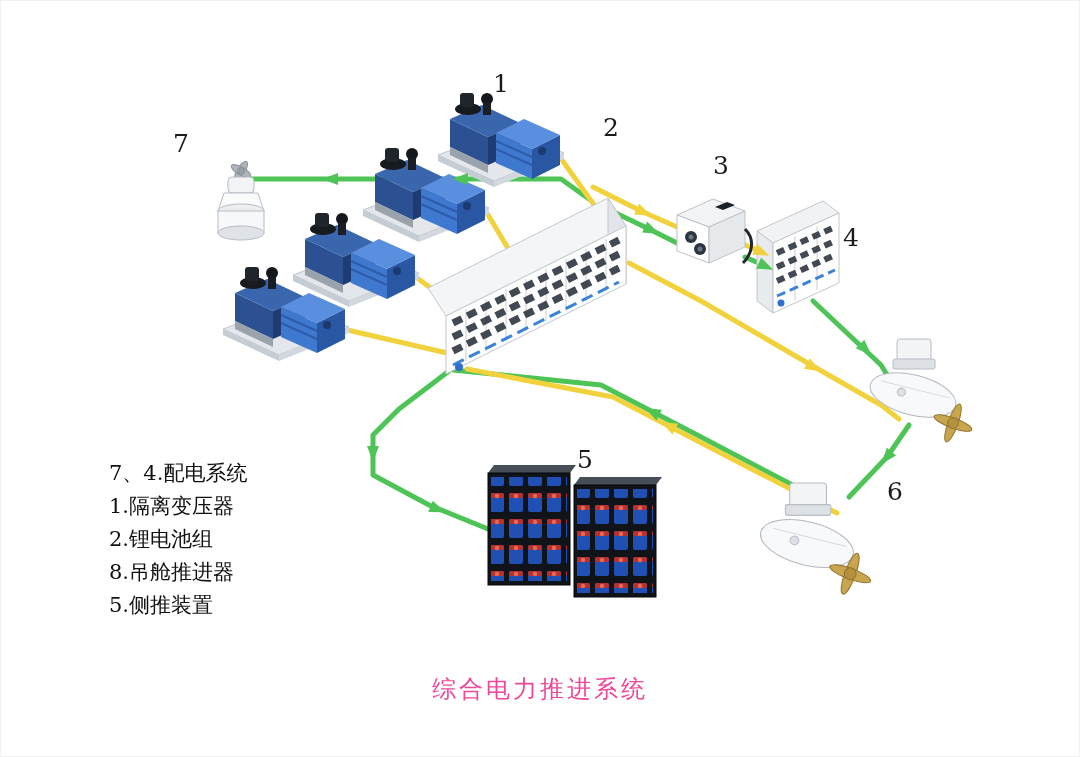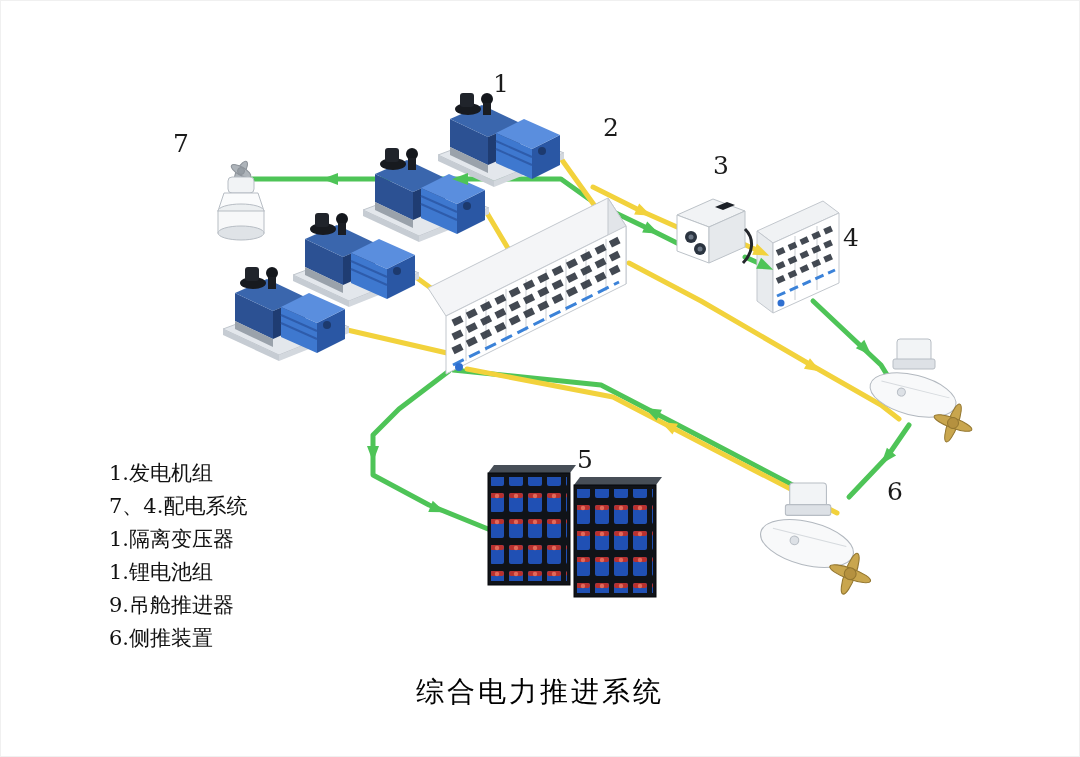--- a/index.html
+++ b/index.html
@@ -3,21 +3,21 @@
 <meta charset="utf-8">
 <style>
   html,body{margin:0;padding:0;background:#fff;}
   .stage{position:relative;width:1080px;height:757px;background:#ffffff;overflow:hidden;
          font-family:"DejaVu Serif", serif;border:1px solid #f0f0f0;box-sizing:border-box;}
   .stage svg{position:absolute;left:0;top:0;}
   .callout{position:absolute;font-size:25px;color:#1b1b1b;font-family:"DejaVu Serif",serif;}
   .legend{position:absolute;left:108px;top:456px;font-size:21px;color:#111;line-height:33px;}
   .legend-line{white-space:nowrap;}
   .diagram-title{position:absolute;left:0;right:0;top:672px;text-align:center;
-                 font-size:28px;letter-spacing:3px;color:#000000;}
+                 font-size:24px;letter-spacing:3px;color:#ec4899;}
 </style>
 </head>
 <body>
 
 <div class="stage">
 
 <svg width="1080" height="757" viewBox="0 0 1080 757">
   <defs>
     <pattern id="cellp" width="19" height="26" patternUnits="userSpaceOnUse">
       <rect width="19" height="26" fill="#101318"></rect>
@@ -188,22 +188,21 @@
 
   <div class="callout" style="left:492px;top:68px">1</div>
   <div class="callout" style="left:602px;top:112px">2</div>
   <div class="callout" style="left:712px;top:150px">3</div>
   <div class="callout" style="left:842px;top:222px">4</div>
   <div class="callout" style="left:576px;top:444px">5</div>
   <div class="callout" style="left:886px;top:476px">6</div>
   <div class="callout" style="left:172px;top:128px">7</div>
 
   <div class="legend">
-    <div class="legend-line">1.发电机组</div>
     <div class="legend-line">7、4.配电系统</div>
     <div class="legend-line">1.隔离变压器</div>
-    <div class="legend-line">1.锂电池组</div>
-    <div class="legend-line">9.吊舱推进器</div>
-    <div class="legend-line">6.侧推装置</div>
+    <div class="legend-line">2.锂电池组</div>
+    <div class="legend-line">8.吊舱推进器</div>
+    <div class="legend-line">5.侧推装置</div>
   </div>
 
   <div class="diagram-title">综合电力推进系统</div>
 </div>
 
 </body></html>

